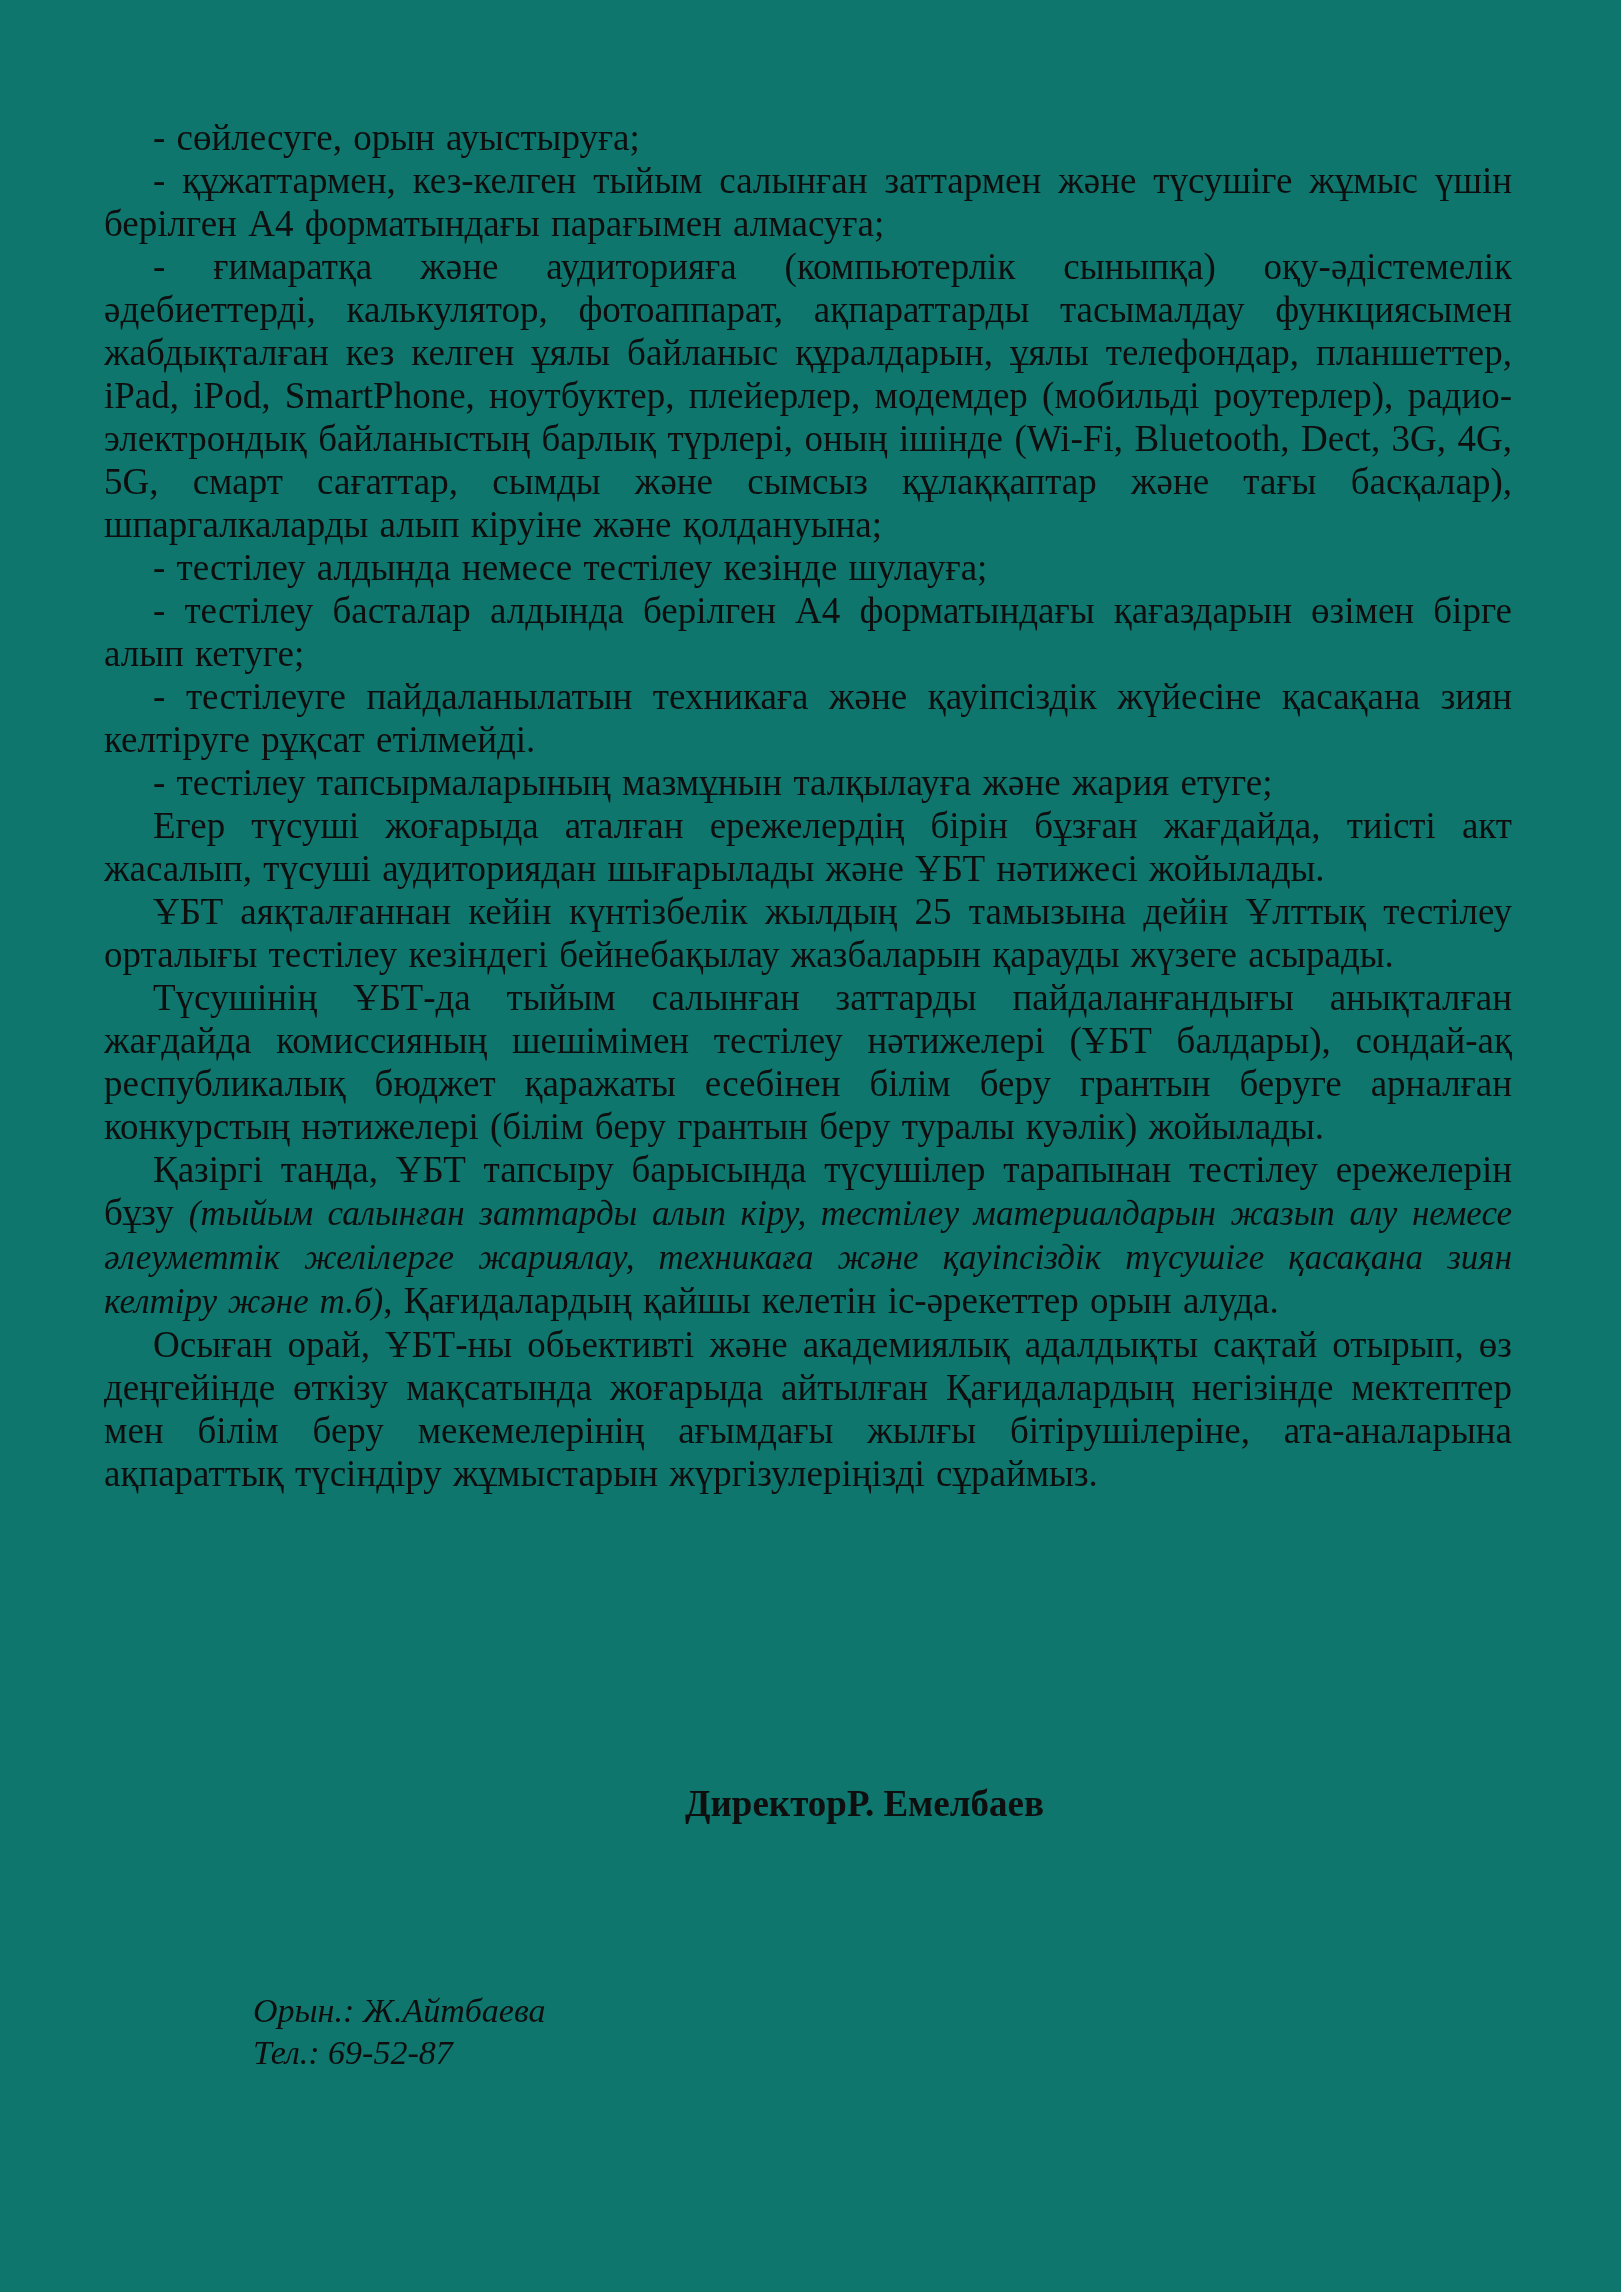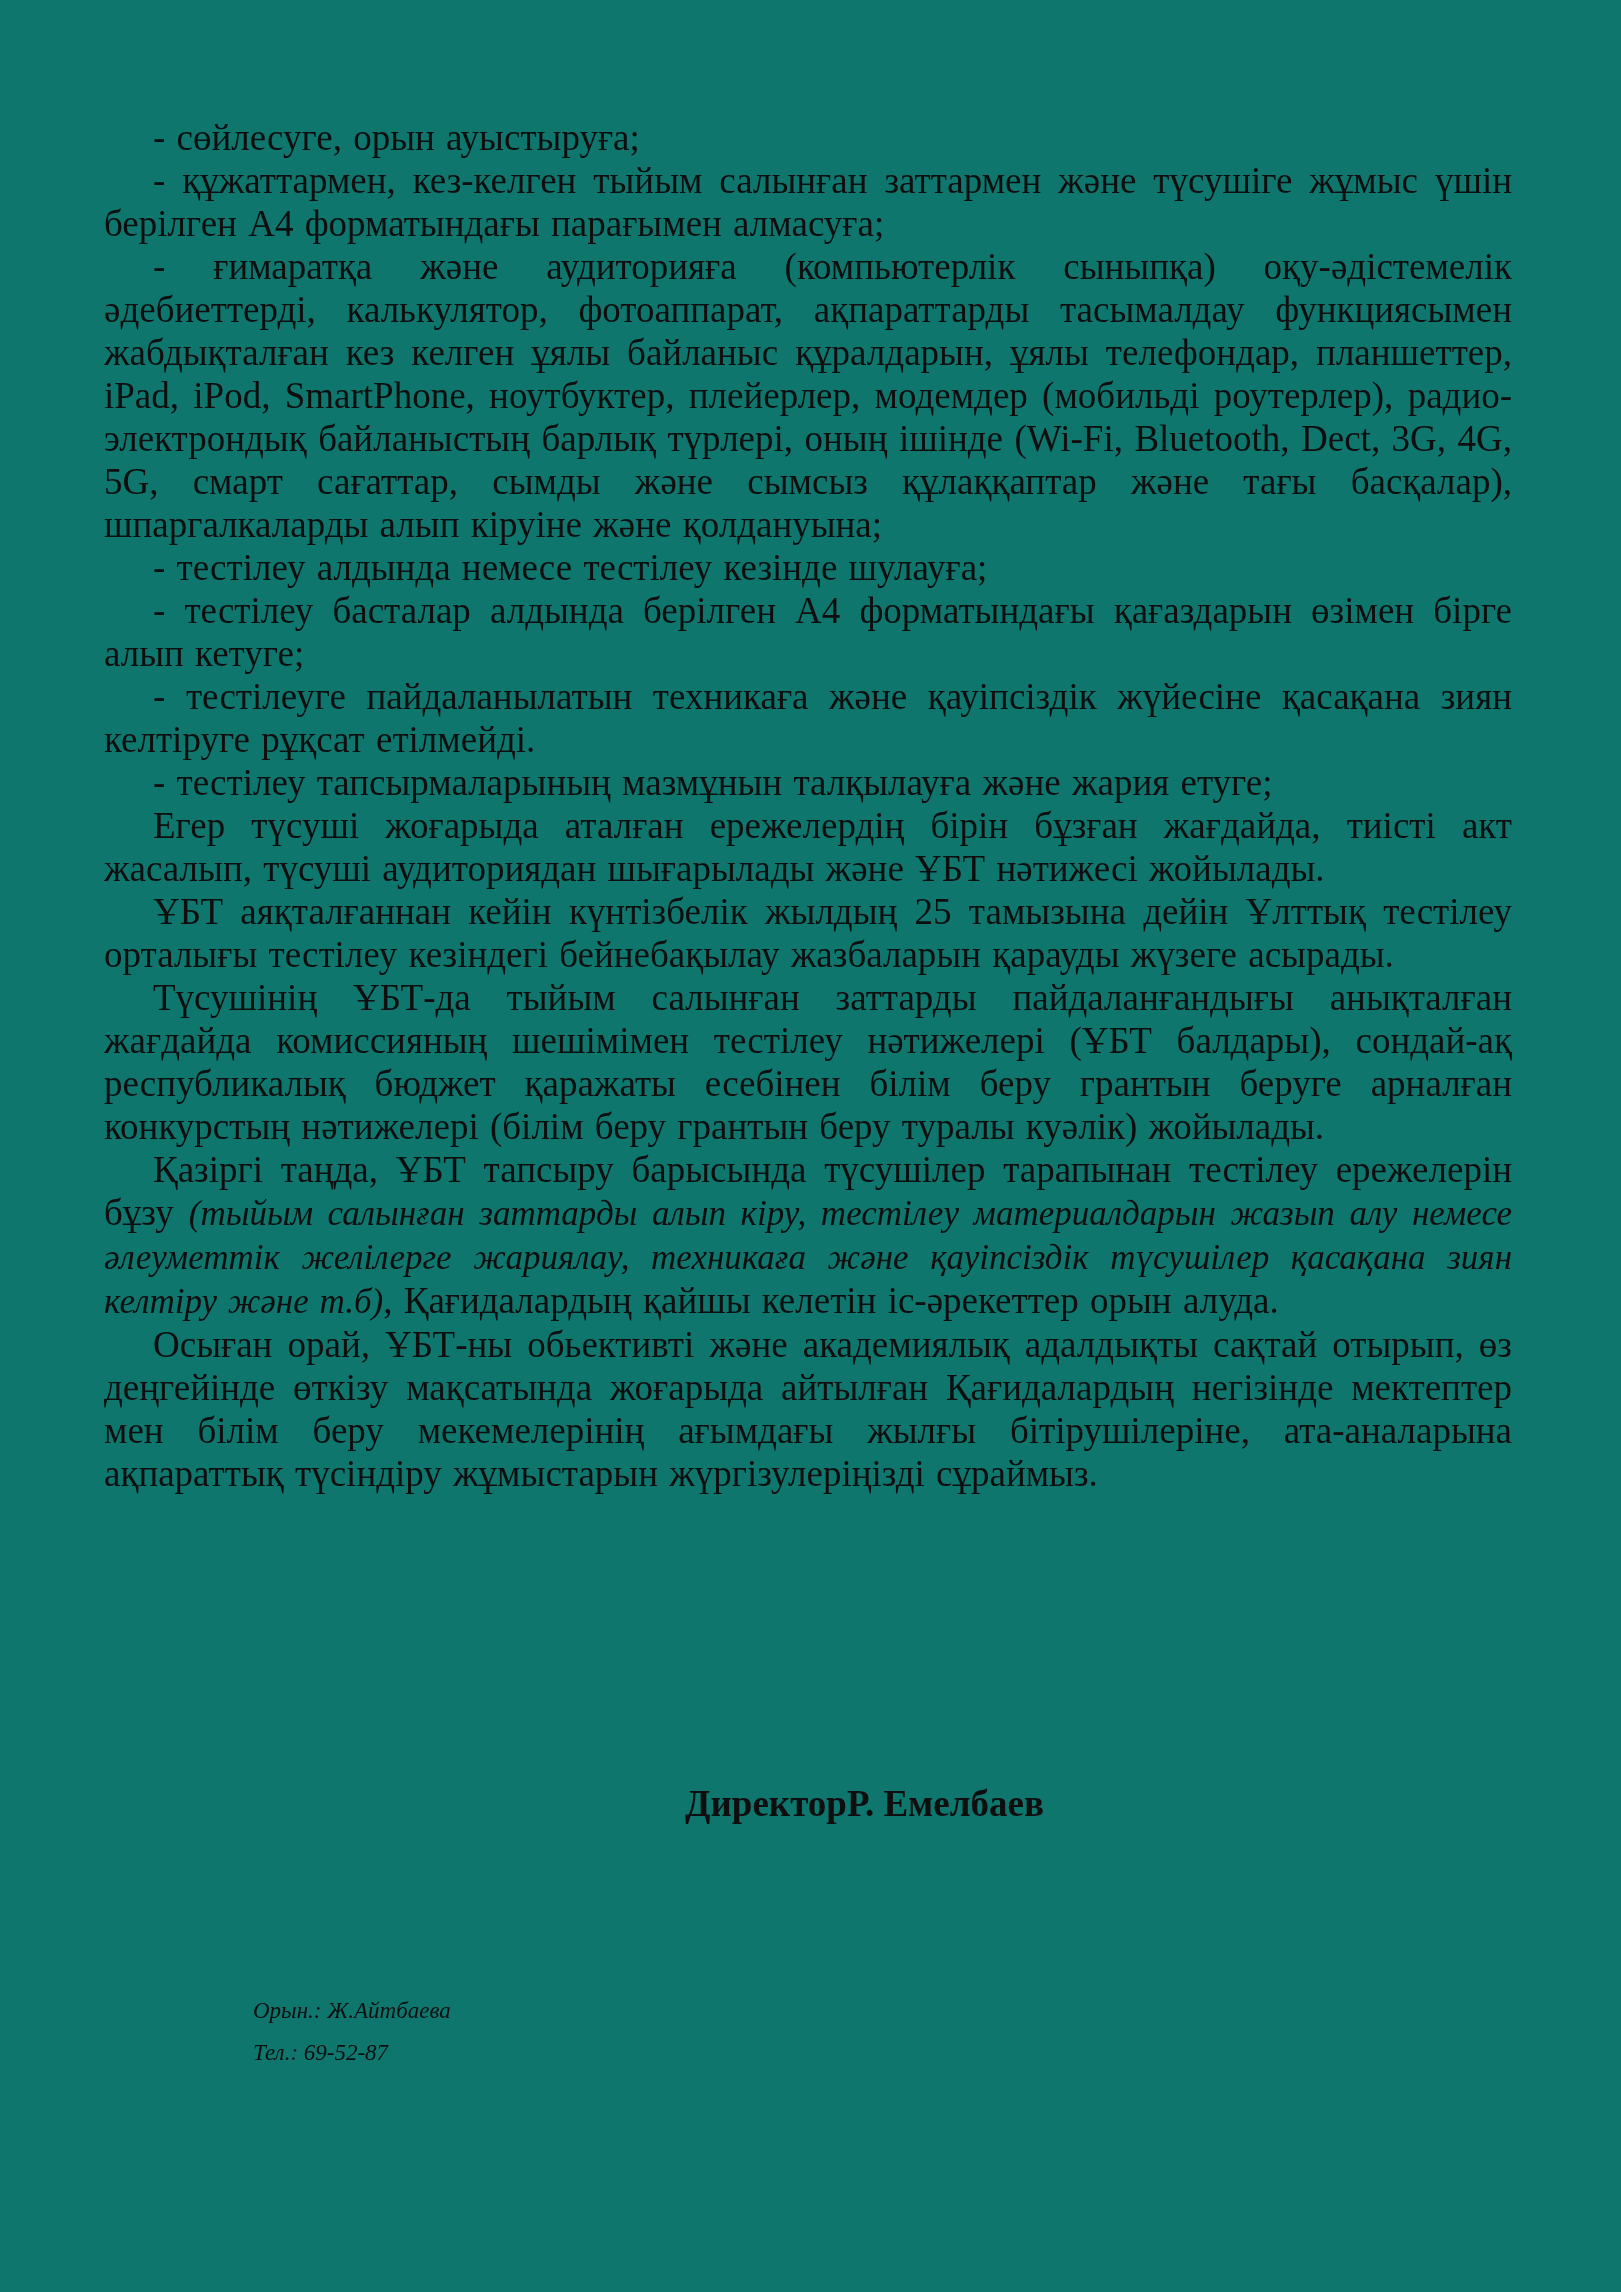--- a/index.html
+++ b/index.html
@@ -45,42 +45,42 @@
     font-size: 37px;
     line-height: 43px;
   }
   .sig-title { margin-left: 149px; }
   .sig-name  { margin-right: 36px; }
   .footer {
     position: absolute;
     left: 253px;
     top: 1990px;
     font-style: italic;
-    font-size: 23px;
+    font-size: 34px;
     line-height: 42px;
   }
 </style>
 </head>
 <body>
 
 <div class="page">
   <div class="content">
     <p class="para">- сөйлесуге, орын ауыстыруға;</p>
     <p class="para">- құжаттармен, кез-келген тыйым салынған заттармен және түсушіге жұмыс үшін берілген А4 форматындағы парағымен алмасуға;</p>
     <p class="para">- ғимаратқа және аудиторияға (компьютерлік сыныпқа) оқу-әдістемелік әдебиеттерді, калькулятор, фотоаппарат, ақпараттарды тасымалдау функциясымен жабдықталған кез келген ұялы байланыс құралдарын, ұялы телефондар, планшеттер, iPad, iPod, SmartPhone, ноутбуктер, плейерлер, модемдер (мобильді роутерлер), радио-электрондық байланыстың барлық түрлері, оның ішінде (Wi-Fi, Bluetooth, Dect, 3G, 4G, 5G, смарт сағаттар, сымды және сымсыз құлаққаптар және тағы басқалар), шпаргалкаларды алып кіруіне және қолдануына;</p>
     <p class="para">- тестілеу алдында немесе тестілеу кезінде шулауға;</p>
     <p class="para">- тестілеу басталар алдында берілген А4 форматындағы қағаздарын өзімен бірге алып кетуге;</p>
     <p class="para">- тестілеуге пайдаланылатын техникаға және қауіпсіздік жүйесіне қасақана зиян келтіруге рұқсат етілмейді.</p>
     <p class="para">- тестілеу тапсырмаларының мазмұнын талқылауға және жария етуге;</p>
 
     <p class="para">Егер түсуші жоғарыда аталған ережелердің бірін бұзған жағдайда, тиісті акт жасалып, түсуші аудиториядан шығарылады және ҰБТ нәтижесі жойылады.</p>
     <p class="para">ҰБТ аяқталғаннан кейін күнтізбелік жылдың 25 тамызына дейін Ұлттық тестілеу орталығы тестілеу кезіндегі бейнебақылау жазбаларын қарауды жүзеге асырады.</p>
     <p class="para">Түсушінің ҰБТ-да тыйым салынған заттарды пайдаланғандығы анықталған жағдайда комиссияның шешімімен тестілеу нәтижелері (ҰБТ балдары), сондай-ақ республикалық бюджет қаражаты есебінен білім беру грантын беруге арналған конкурстың нәтижелері (білім беру грантын беру туралы куәлік) жойылады.</p>
 
-    <p class="para"><span>Қазіргі таңда, ҰБТ тапсыру барысында түсушілер тарапынан тестілеу ережелерін бұзу </span><em class="it">(тыйым салынған заттарды алып кіру, тестілеу материалдарын жазып алу немесе әлеуметтік желілерге жариялау, техникаға және қауіпсіздік түсушілер қасақана зиян келтіру және т.б)</em><span>, Қағидалардың қайшы келетін іс-әрекеттер орын алуда.</span></p>
+    <p class="para"><span>Қазіргі таңда, ҰБТ тапсыру барысында түсушілер тарапынан тестілеу ережелерін бұзу </span><em class="it">(тыйым салынған заттарды алып кіру, тестілеу материалдарын жазып алу немесе әлеуметтік желілерге жариялау, техникаға және қауіпсіздік түсушіге қасақана зиян келтіру және т.б)</em><span>, Қағидалардың қайшы келетін іс-әрекеттер орын алуда.</span></p>
 
     <p class="para">Осыған орай, ҰБТ-ны обьективті және академиялық адалдықты сақтай отырып, өз деңгейінде өткізу мақсатында жоғарыда айтылған Қағидалардың негізінде мектептер мен білім беру мекемелерінің ағымдағы жылғы бітірушілеріне, ата-аналарына ақпараттық түсіндіру жұмыстарын жүргізулеріңізді сұраймыз.</p>
   </div>
 
   <div class="signature">
     <span class="sig-title">Директор</span>
     <span class="sig-name">Р. Емелбаев</span>
   </div>
 
   <div class="footer">

